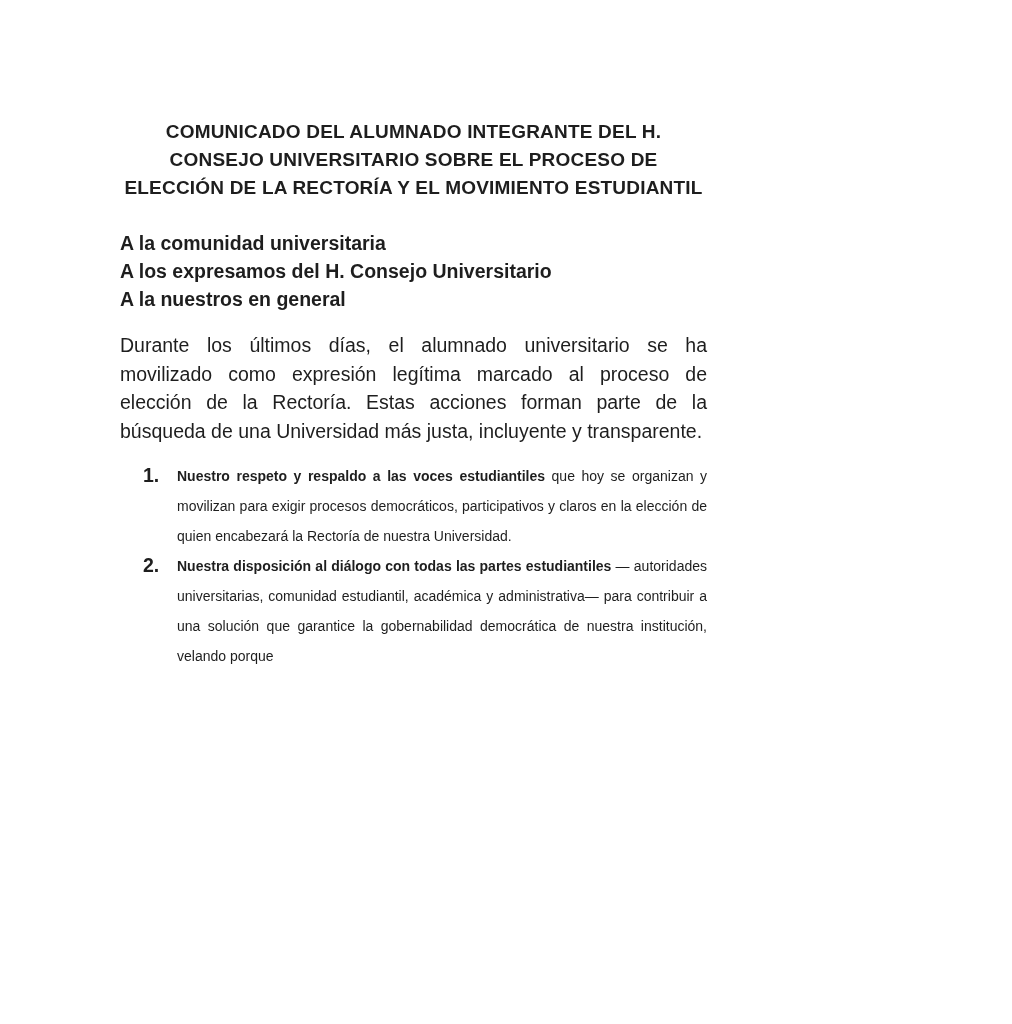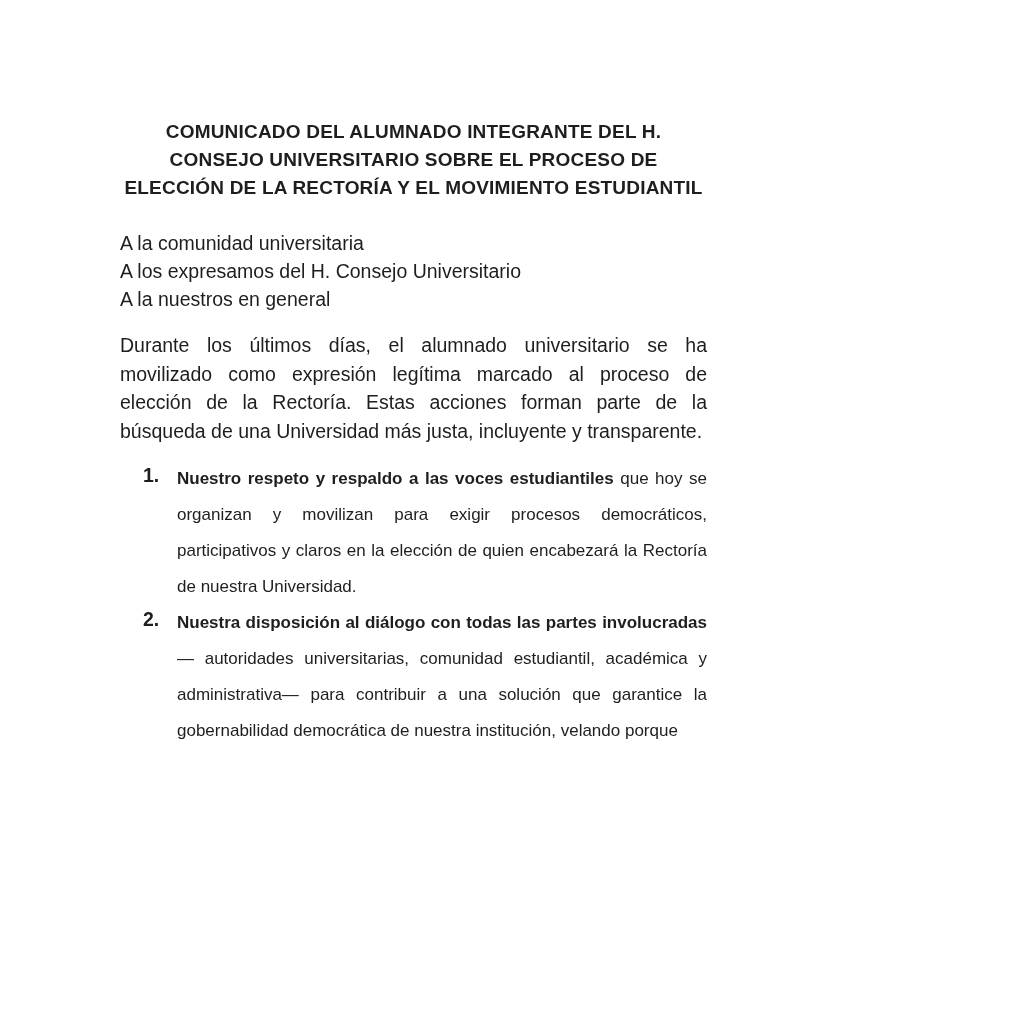--- a/index.html
+++ b/index.html
@@ -25,21 +25,21 @@
     font-size: 19px;
     font-weight: 700;
     line-height: 28px;
     text-align: center;
     letter-spacing: 0.2px;
     margin: 0 0 0 0;
   }
   .addressees {
     margin-top: 27px;
     font-size: 19.5px;
-    font-weight: 400;
+    font-weight: 700;
     line-height: 28px;
   }
   .addressee-line {
     margin: 0;
   }
   .body-paragraph {
     margin: 18px 0 0 0;
     font-size: 19.5px;
     line-height: 28.5px;
     text-align: justify;
@@ -57,22 +57,22 @@
     margin: 0;
   }
   .list-item-number {
     flex: 0 0 34px;
     font-size: 19.5px;
     font-weight: 700;
     line-height: 28.5px;
   }
   .list-item-text {
     flex: 1 1 auto;
-    font-size: 17px;
-    line-height: 36px;
+    font-size: 14px;
+    line-height: 30px;
     text-align: justify;
   }
   .list-item-lead {
     font-weight: 700;
   }
 </style>
 </head>
 <body>
 
 <div class="page">
@@ -91,18 +91,18 @@
 
   <div class="numbered-list">
 
     <div class="list-item">
       <span class="list-item-number">1.</span>
       <span class="list-item-text"><span class="list-item-lead">Nuestro respeto y respaldo a las voces estudiantiles</span> <span>que hoy se organizan y movilizan para exigir procesos democráticos, participativos y claros en la elección de quien encabezará la Rectoría de nuestra Universidad.</span></span>
     </div>
 
     <div class="list-item">
       <span class="list-item-number">2.</span>
-      <span class="list-item-text"><span class="list-item-lead">Nuestra disposición al diálogo con todas las partes involucradas</span> <span>— autoridades universitarias, comunidad estudiantil, académica y administrativa— para contribuir a una solución que garantice la gobernabilidad democrática de nuestra institución, velando porque</span></span>
+      <span class="list-item-text"><span class="list-item-lead">Nuestra disposición al diálogo con todas las partes estudiantiles</span> <span>— autoridades universitarias, comunidad estudiantil, académica y administrativa— para contribuir a una solución que garantice la gobernabilidad democrática de nuestra institución, velando porque</span></span>
     </div>
 
   </div>
 
 </div>
 
 </body></html>

